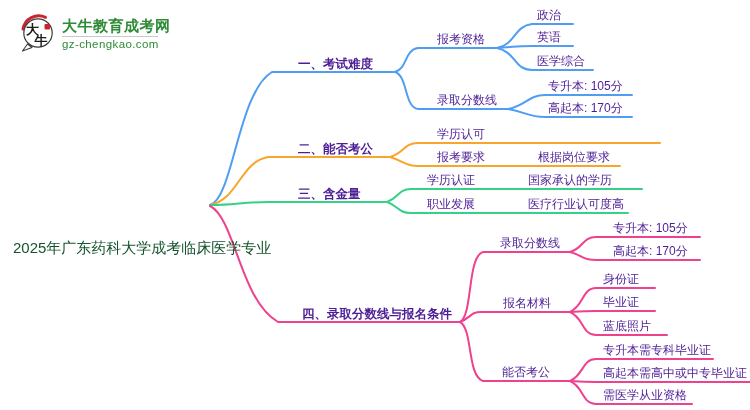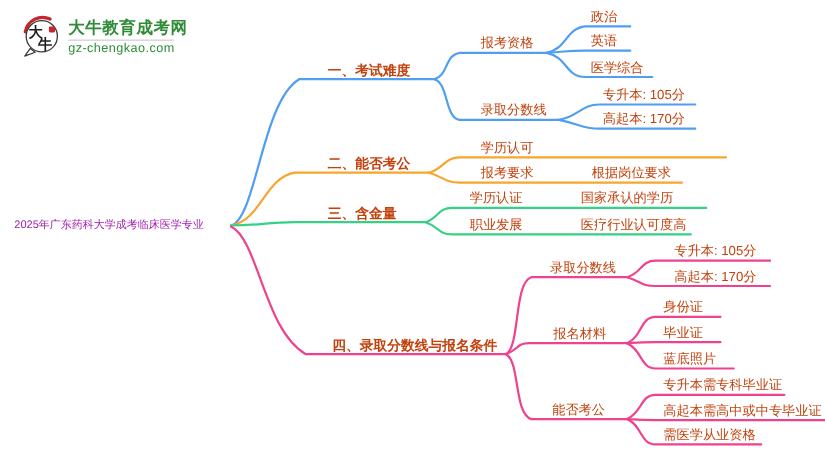--- a/index.html
+++ b/index.html
@@ -1,20 +1,20 @@
 <!DOCTYPE html>
 <html><head>
 <meta charset="utf-8">
 <style>
   html,body{margin:0;padding:0;background:#fff;}
   #stage{position:relative;width:750px;height:410px;background:#fff;overflow:hidden;
          font-family:"Liberation Sans","DejaVu Sans",sans-serif;}
   #links{position:absolute;left:0;top:0;}
-  .node{position:absolute;font-size:12px;line-height:1.15;color:#c2410c;white-space:nowrap;}
-  .root{font-size:10px;color:#a21caf;}
+  .node{position:absolute;font-size:12px;line-height:1.15;color:#4c1d95;white-space:nowrap;}
+  .root{font-size:15px;color:#14532d;margin-top:40px;}
   .lvl1{font-size:12.5px;font-weight:bold;}
   
   .logo{position:absolute;left:18px;top:11px;display:flex;align-items:flex-start;}
   .logo-icon{width:40px;height:42px;}
   .logo-text{margin-left:4px;padding-top:7px;}
   .logo-title{font-size:15px;font-weight:bold;color:#2e8b36;letter-spacing:.5px;line-height:1.05;}
   .logo-divider{height:1px;background:#c9c9c9;margin:2px 0 1px 0;width:96px;}
   .logo-url{font-size:11.5px;font-weight:normal;color:#2e8b36;letter-spacing:.4px;line-height:1.1;}
 </style>
 </head>

